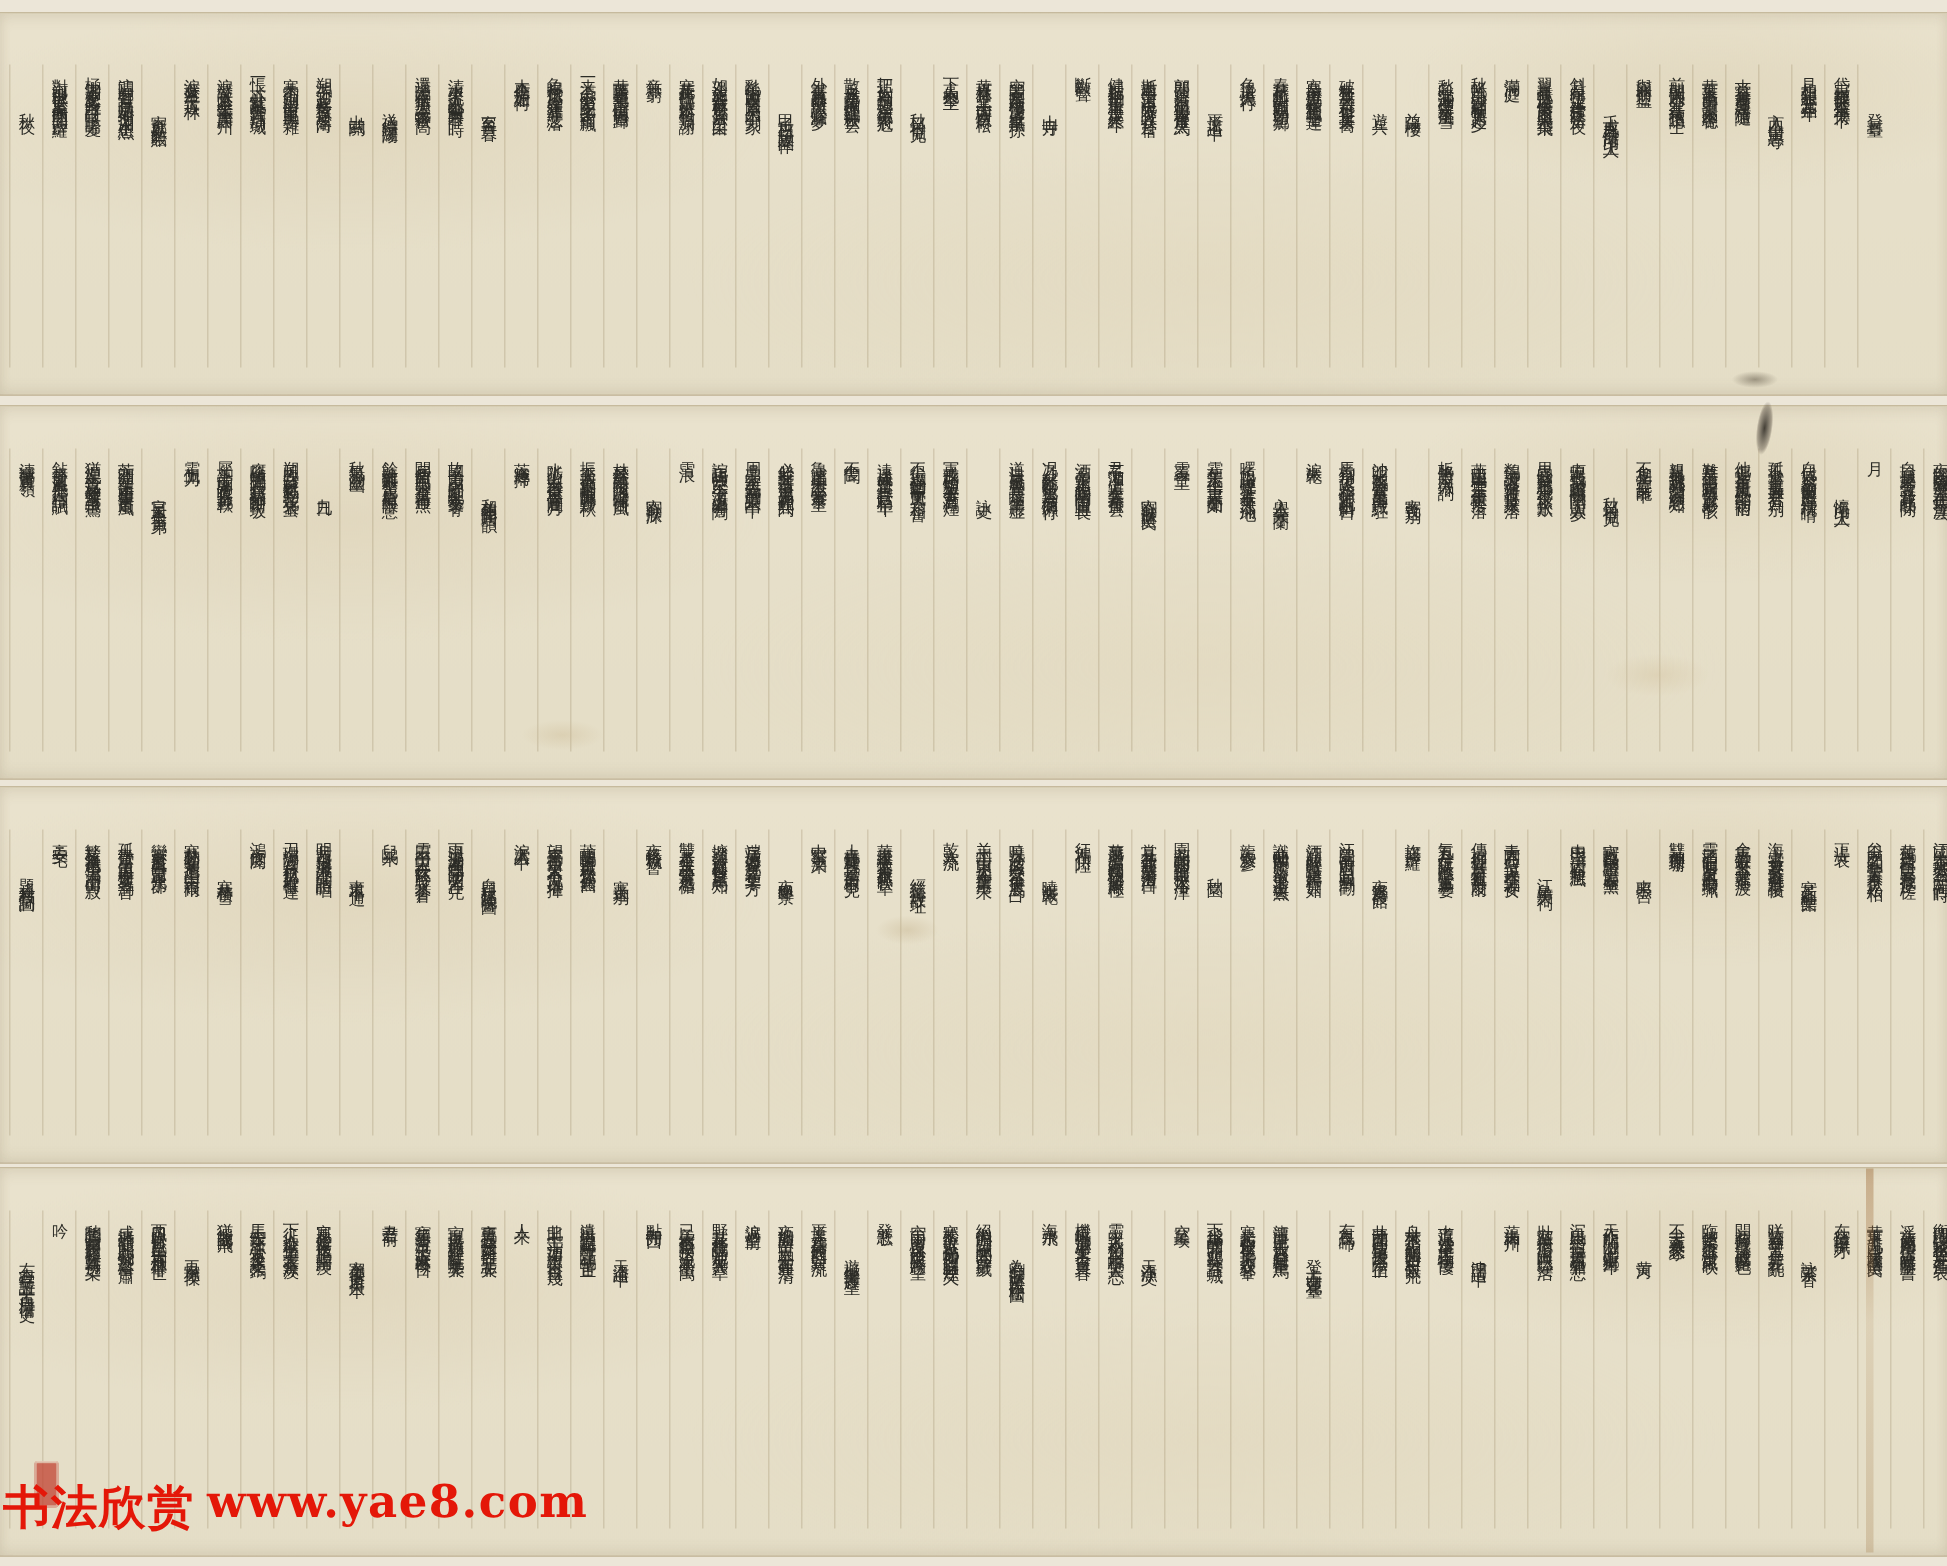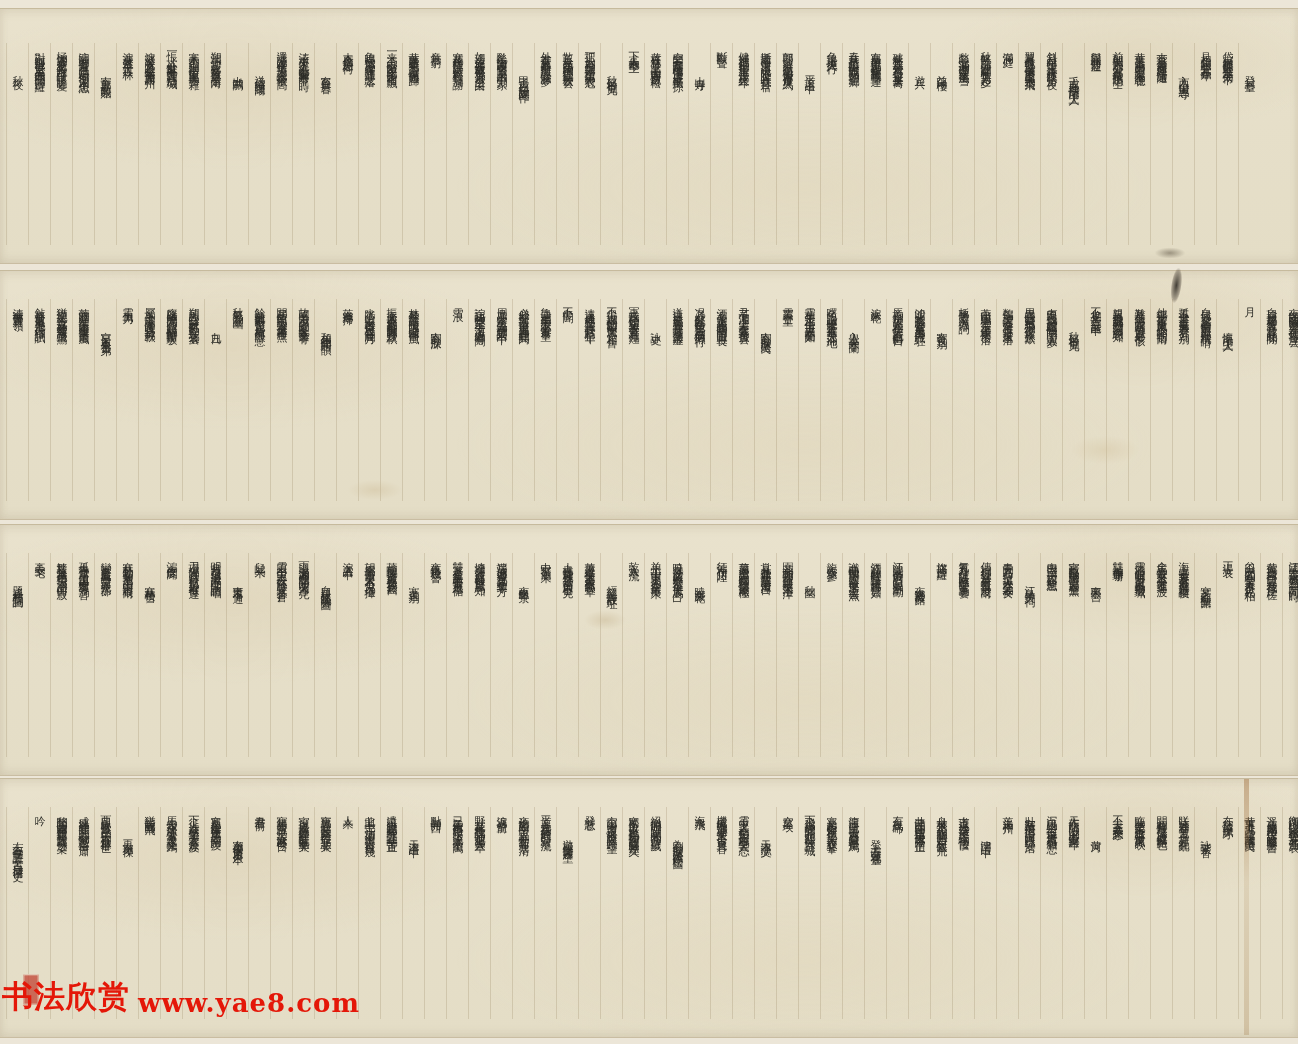--- a/index.html
+++ b/index.html
@@ -74,28 +74,28 @@
   #seal{
     left:23px;top:974px;width:16px;height:31px;
     background:rgba(194,69,53,.85);
     border-radius:2px;
     box-shadow:inset 0 0 0 1.5px rgba(233,225,205,.55), inset 0 15px 0 -14px rgba(233,225,205,.55);
     opacity:.9;
   }
   
   #watermark{
     position:absolute;left:2px;top:984px;height:34px;
-    display:flex;align-items:flex-end;gap:8px;
+    display:flex;align-items:flex-start;gap:8px;
     color:#e41708;
     font-weight:bold;
     white-space:nowrap;
     pointer-events:none;
   }
   #watermark .cn{font-size:31px;font-family:"DejaVu Sans","Liberation Sans",sans-serif;letter-spacing:1px;}
-  #watermark .url{font-size:26px;font-family:"DejaVu Serif","Liberation Serif",serif;letter-spacing:1px;}
+  #watermark .url{font-size:30px;font-family:"DejaVu Serif","Liberation Serif",serif;letter-spacing:1px;}
 </style>
 </head>
 <body>
 
 <div class="band" id="band0">
   <div class="band-inner">
       <div class="col title">登封臺</div>
       <div class="col">岱宗封禅罷玉检至今傳不</div>
       <div class="col">見相如賦空悲元鼎年</div>
       <div class="col title">入西山廣惠寺</div>

